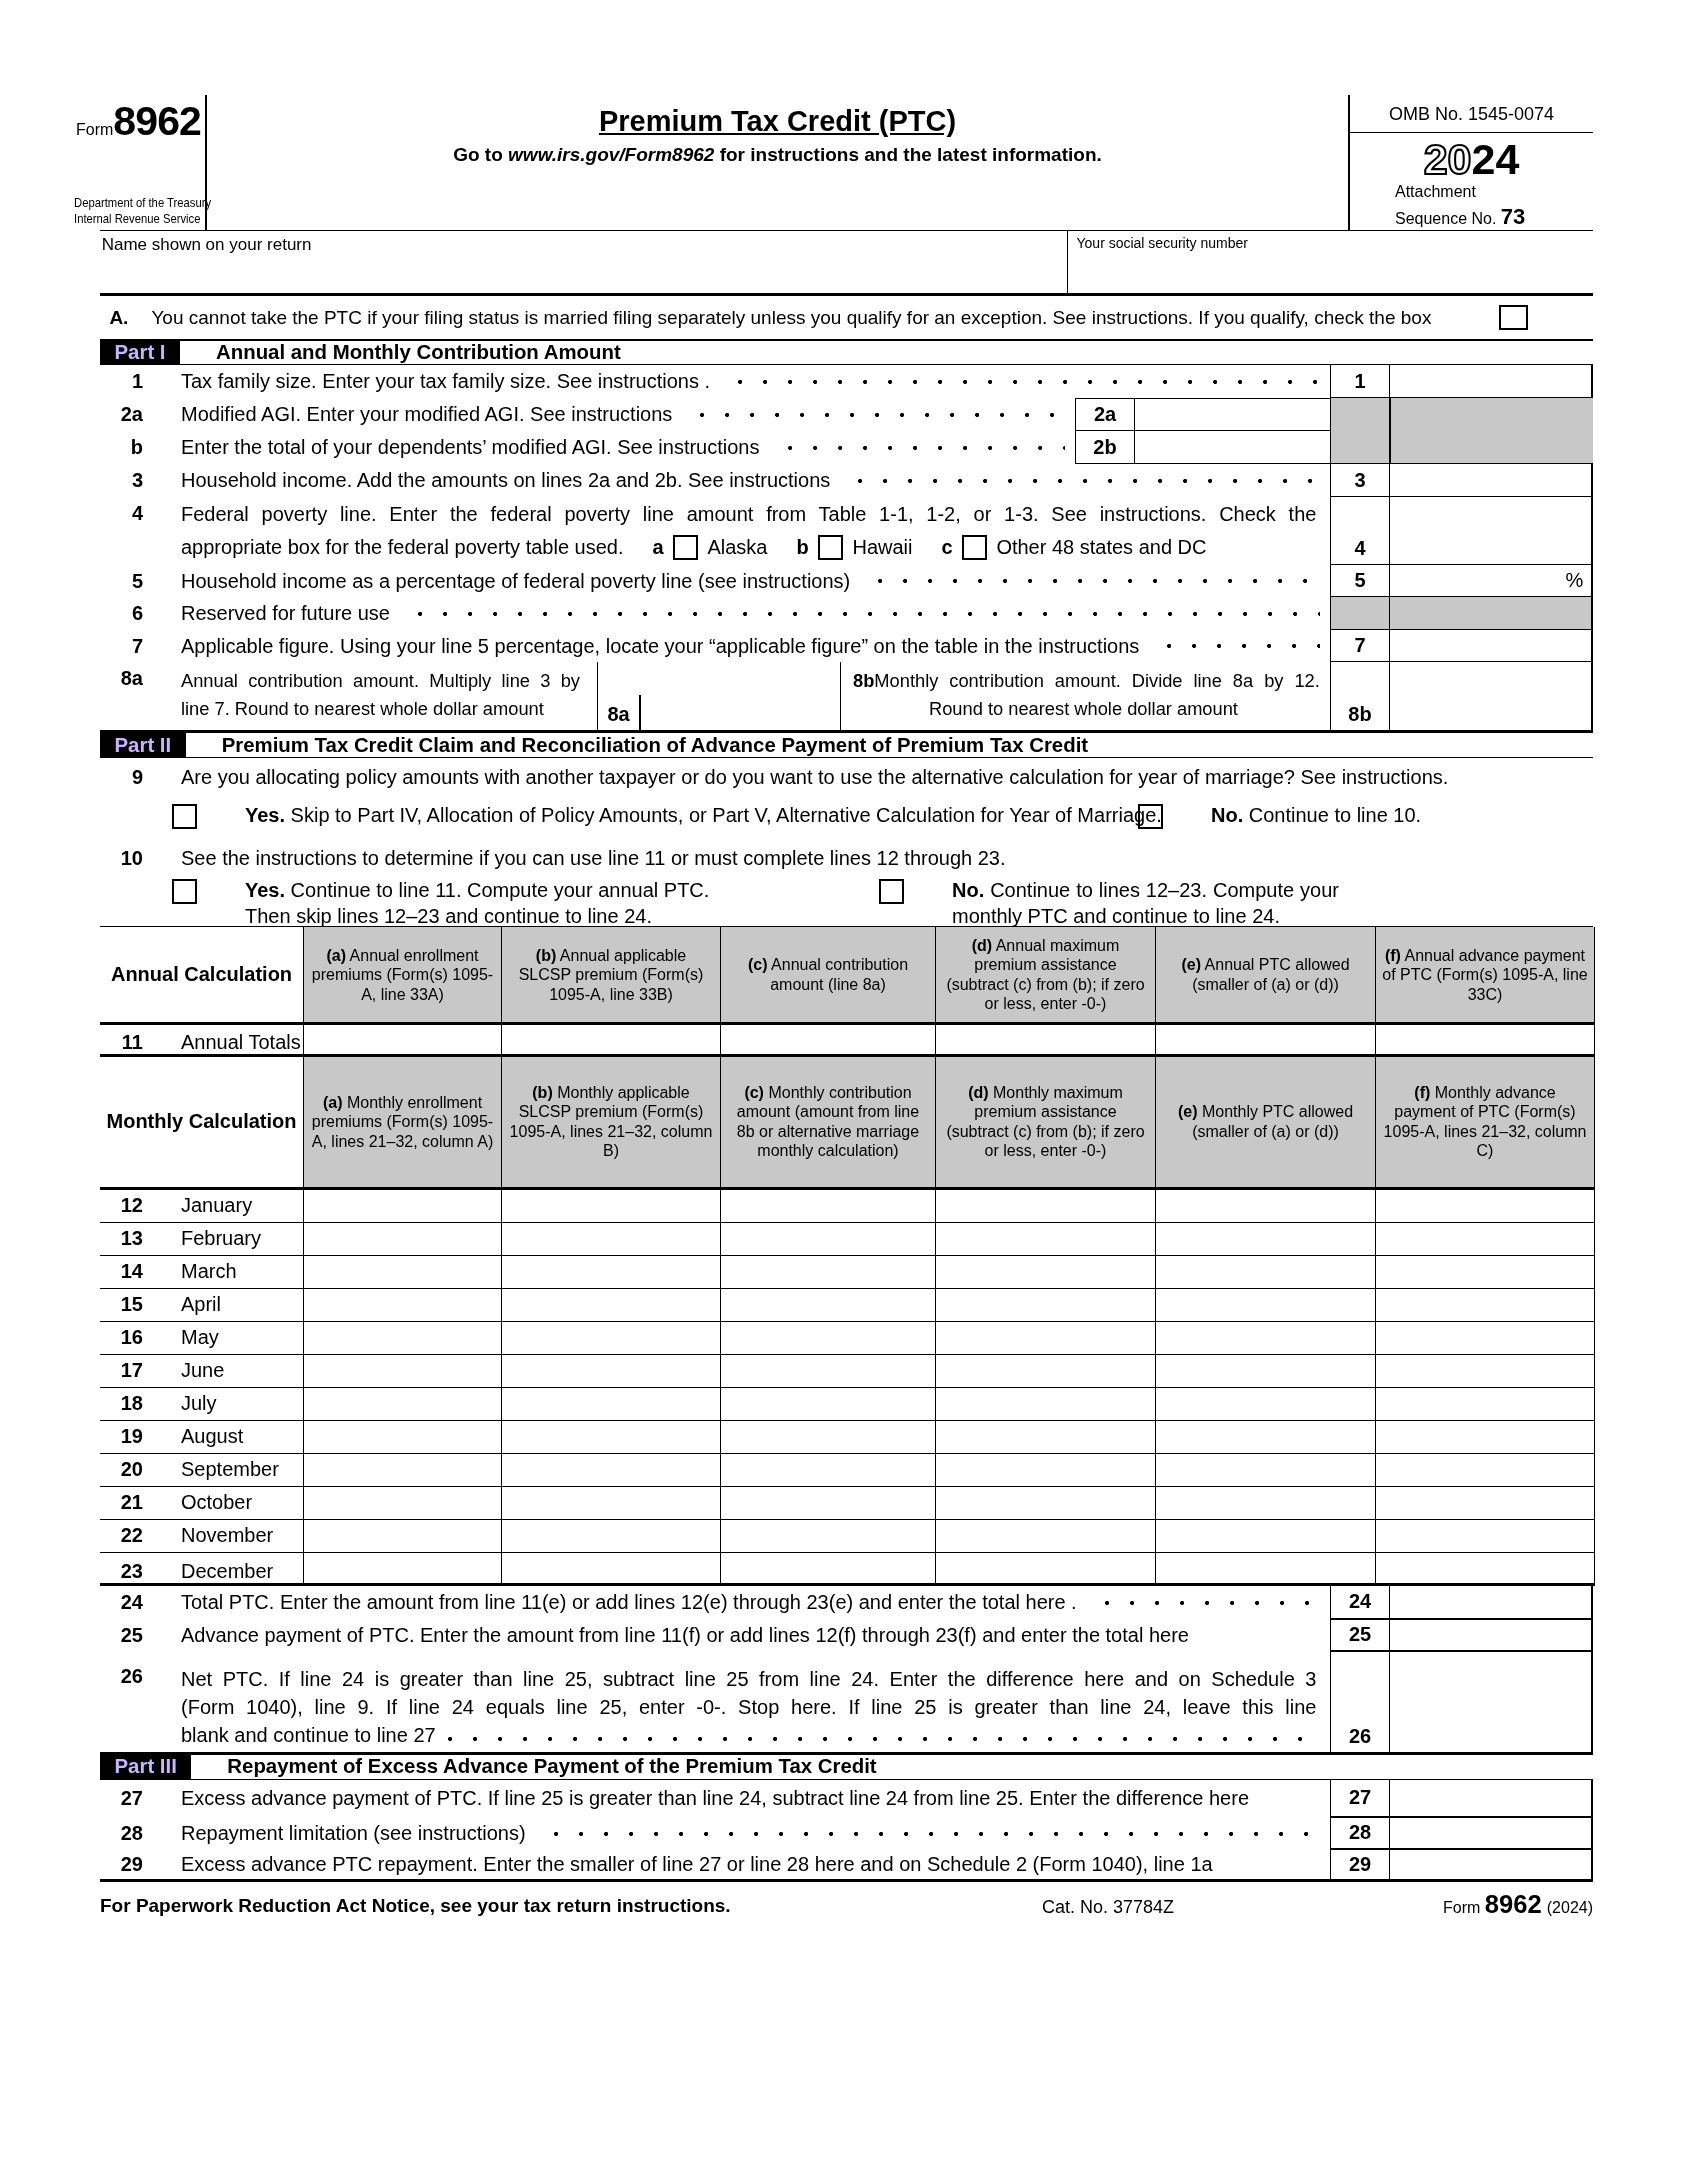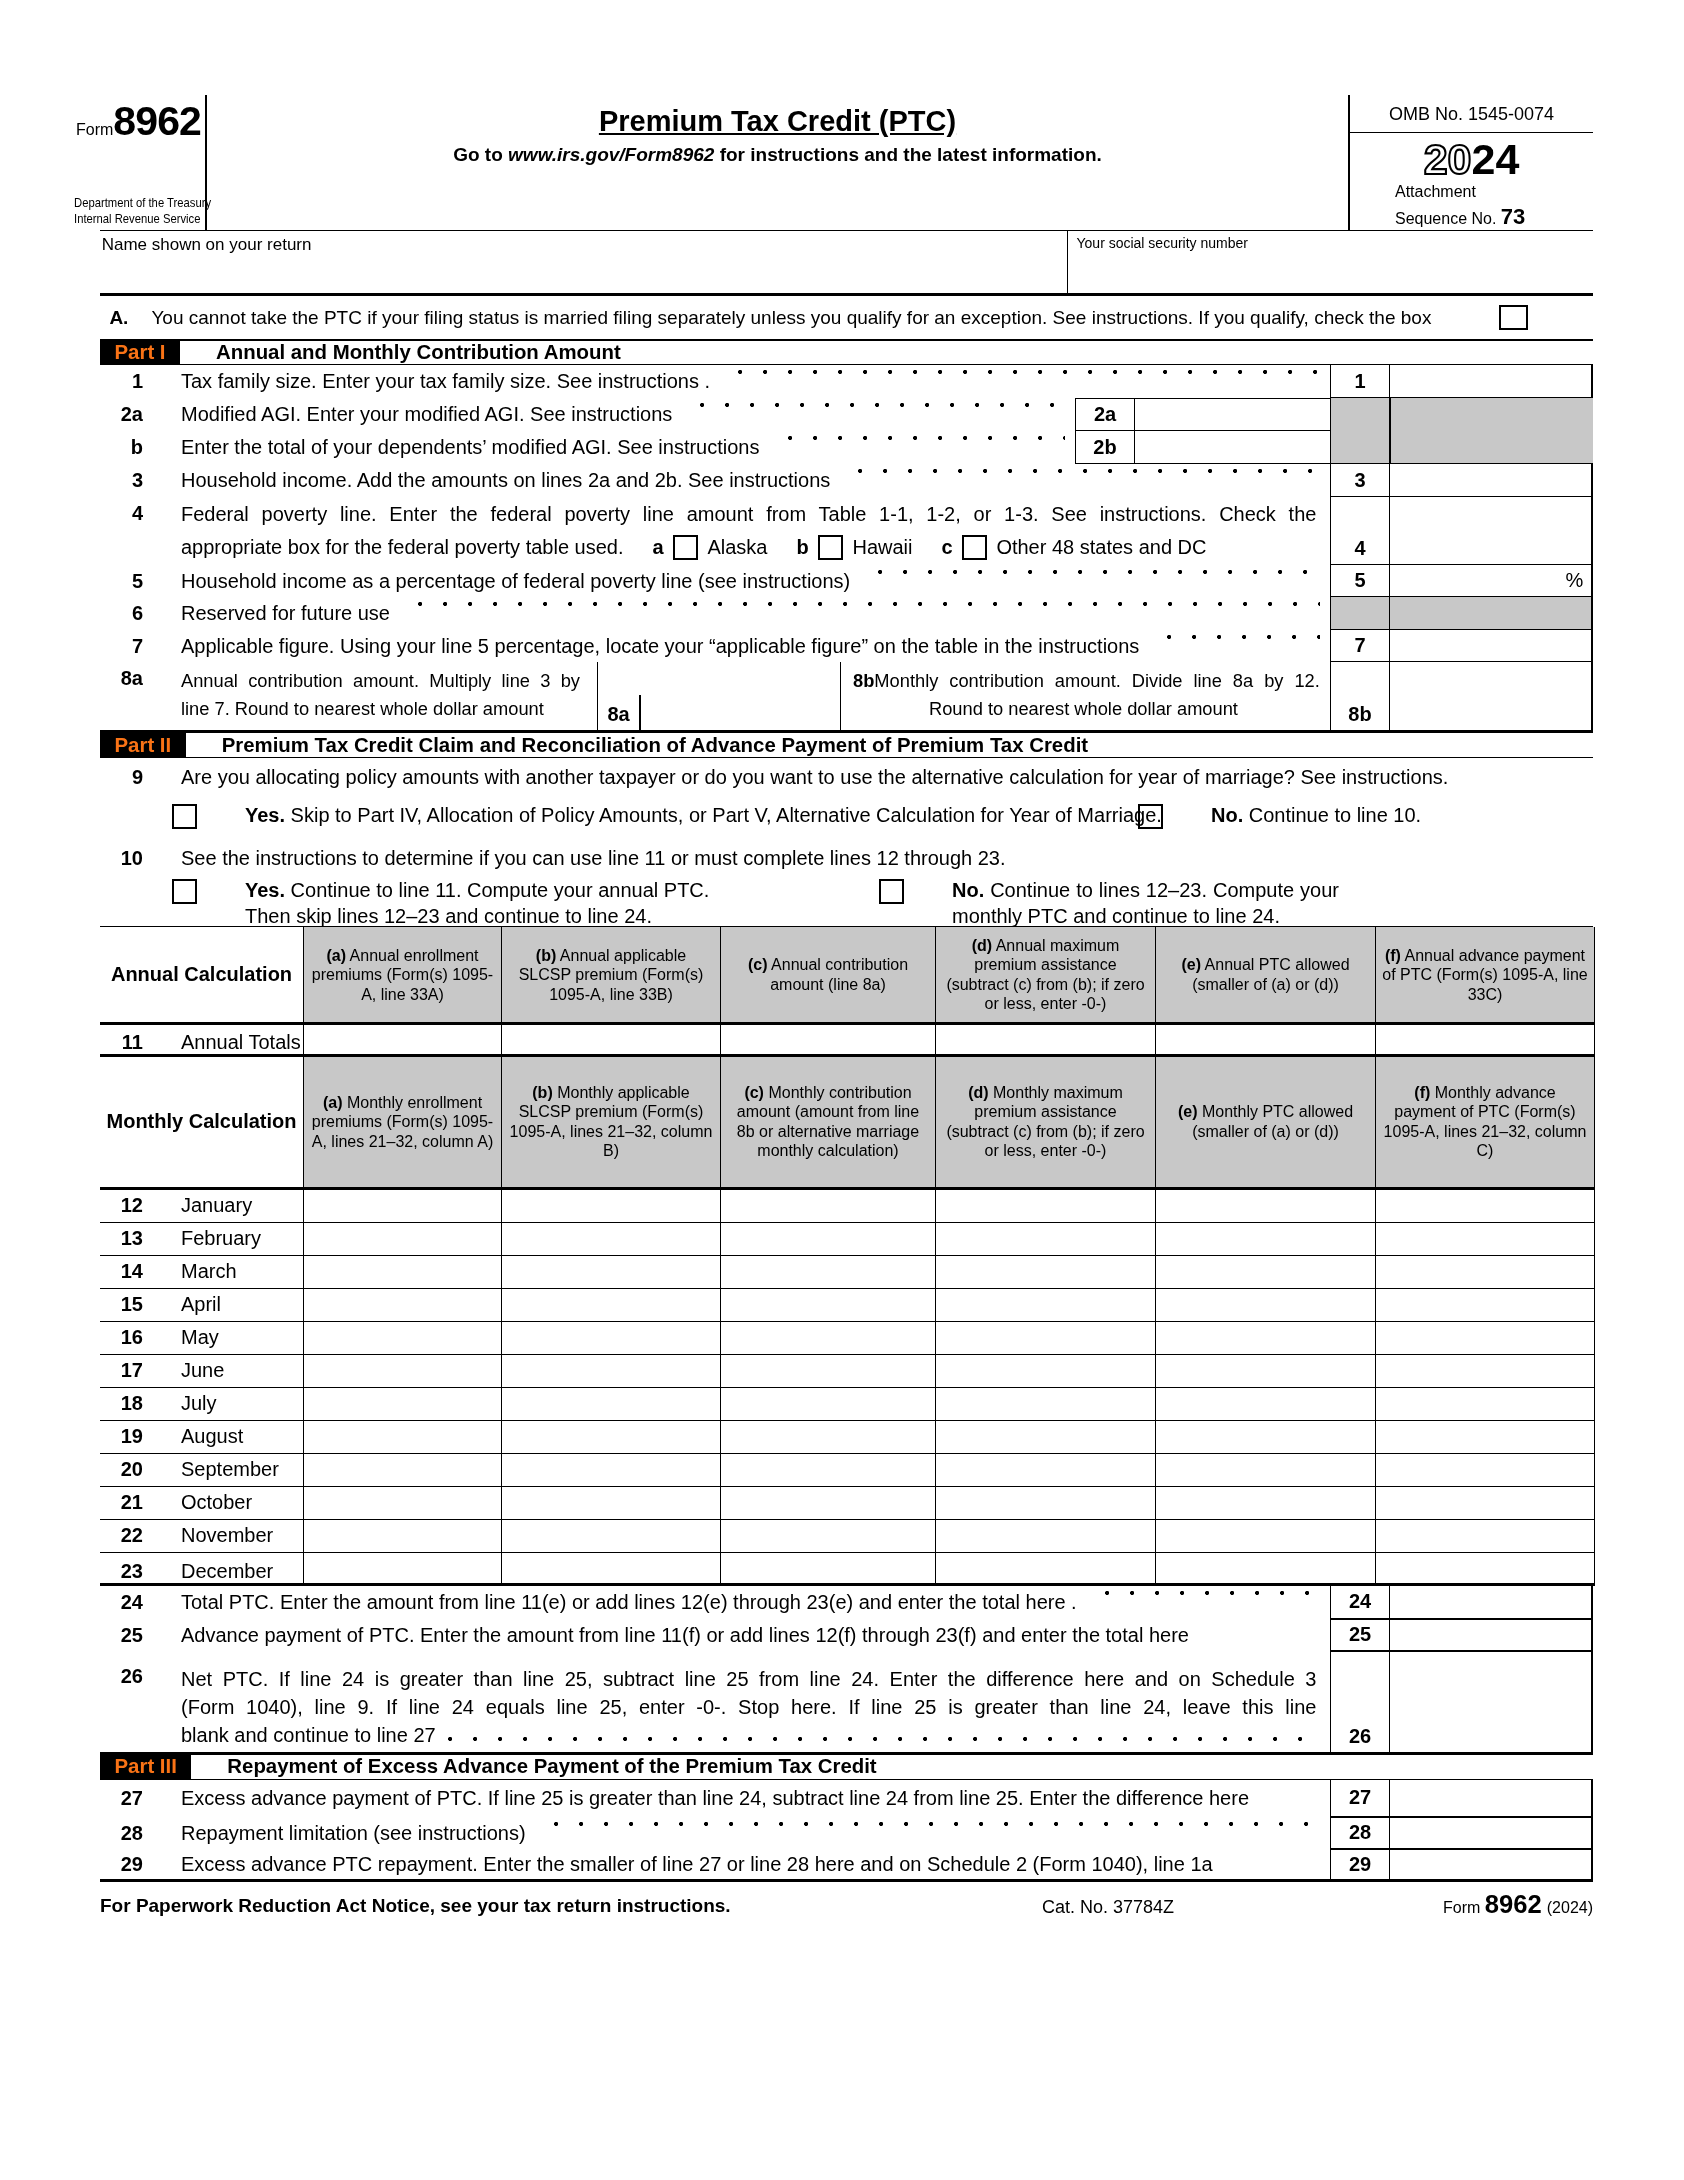--- a/index.html
+++ b/index.html
@@ -42,31 +42,31 @@
   .arow { display: flex; align-items: center; height: 43px; font-size: 19px; }
   .a-letter { font-weight: bold; margin-left: 9.4px; }
   .a-text { margin-left: 23px; white-space: nowrap; }
   .a-box { margin-left: auto; margin-right: 65px; width: 29px; height: 25.6px;
     border: 2.1px solid #000; flex-shrink: 0; }
 
   
   .partbar { display: flex; align-items: stretch; height: 26.4px;
     border-top: 2.6px solid #000; border-bottom: 1.7px solid #000; }
   .partbar.hv { border-top-width: 3.4px; height: 28px; }
-  .pb-label { background: #000; color: #f97316; font-weight: bold; font-size: 20.4px;
+  .pb-label { background: #000; color: #c4b5fd; font-weight: bold; font-size: 20.4px;
     padding: 0 14.5px; display: flex; align-items: center; justify-content: center; }
   .pb-title { font-weight: bold; font-size: 20.4px; margin-left: 36px;
     display: flex; align-items: center; white-space: nowrap; }
 
   
   .frow { display: flex; align-items: center; font-size: 20px; }
   .h39{height:33px}.h38{height:32px}.h80{height:68px}.h40{height:34px}
   .h46{height:39px}.h45{height:38px}.h34{height:29px}.h117{height:100px}
   .lnum { width: 43px; text-align: right; font-weight: bold; flex-shrink: 0; }
-  .ltxt { flex: 1; min-width: 0; margin-left: 38px; display: flex; align-items: flex-start; overflow: hidden; gap: 16px; }
+  .ltxt { flex: 1; min-width: 0; margin-left: 38px; display: flex; align-items: center; overflow: hidden; gap: 16px; }
   .ltxt .t { white-space: nowrap; }
   .leader { flex: 1; min-width: 0; height: 4.3px; margin-left: 12px; margin-right: 10.2px;
     background-image: radial-gradient(circle at 2.1px 2.1px, #000 1.9px, transparent 2.4px);
     background-size: 25px 4.3px; background-repeat: repeat-x; }
   .rc { display: flex; align-self: stretch; width: 263px; flex-shrink: 0;
     border-bottom: 1.7px solid #000; }
   .rc.nobb { border-bottom: none; }
   .rc.bb25 { border-bottom-width: 2.1px; }
   .nb { width: 60px; border-left: 1.7px solid #000; border-right: 1.7px solid #000;
     font-weight: bold; font-size: 20px; display: flex; align-items: center; justify-content: center; }

